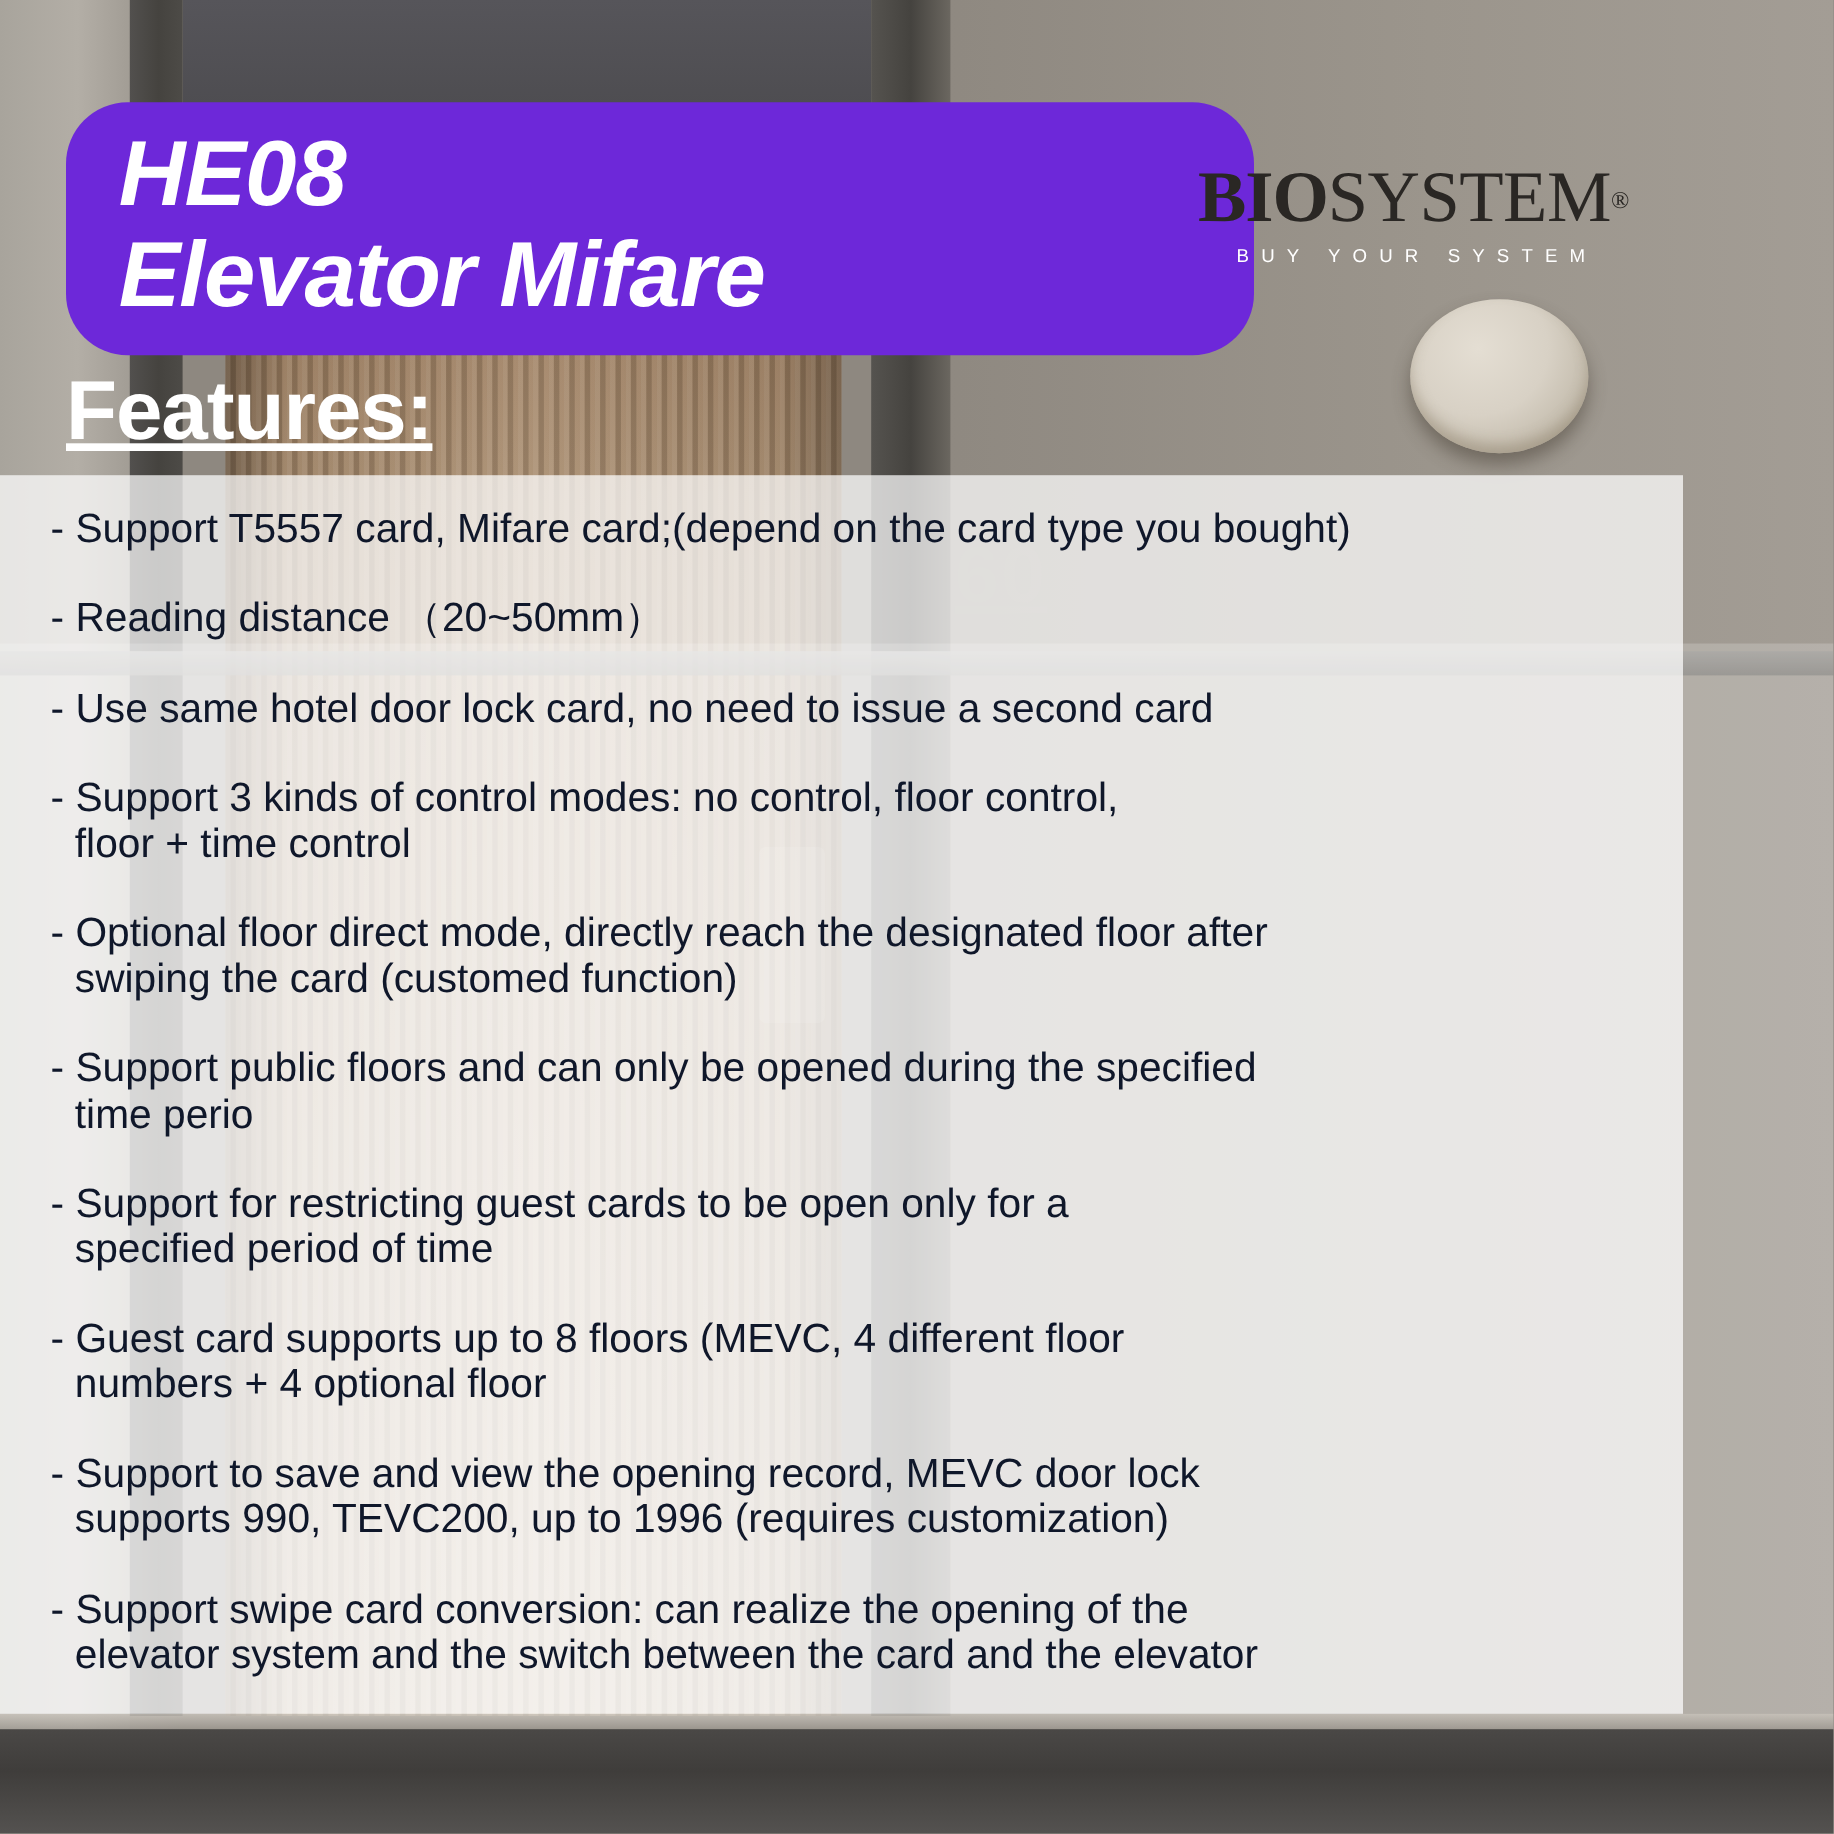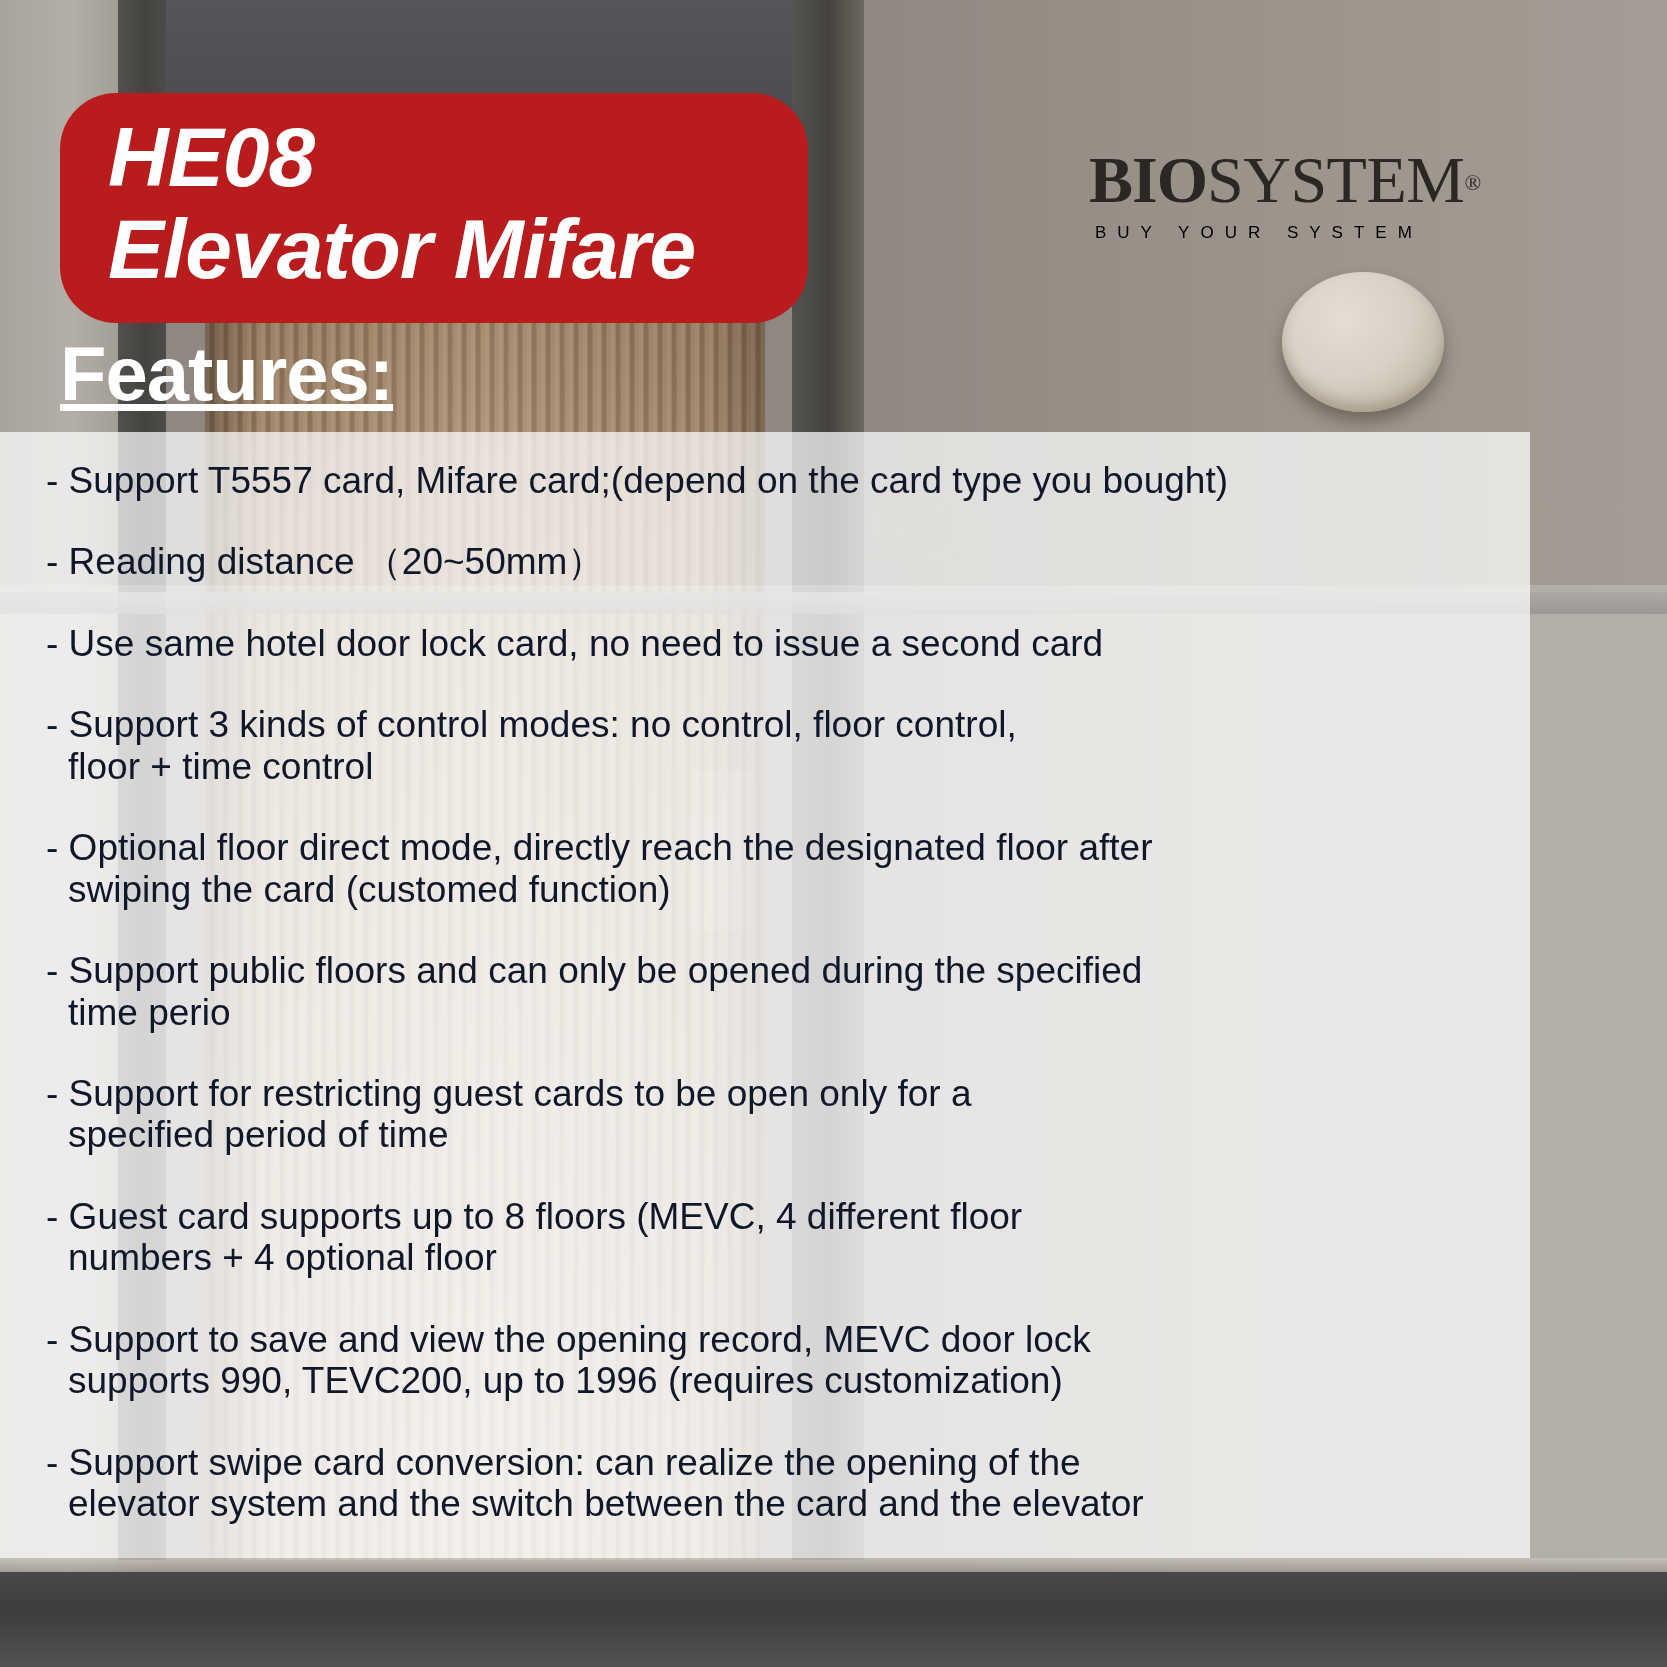--- a/index.html
+++ b/index.html
@@ -143,22 +143,22 @@
     left: 690px; top: 770px;
     width: 60px; height: 160px;
     background: rgba(255,255,255,0.10);
     border-radius: 6px;
   }
 
   
   .badge {
     position: absolute;
     left: 60px; top: 93px;
-    width: 748px; height: 230px;
-    background: #b91c1c;
+    width: 1080px; height: 230px;
+    background: #6d28d9;
     border-radius: 56px;
     z-index: 5;
   }
   .badge-line {
     position: absolute;
     left: 48px;
     color: #fff;
     font-style: italic;
     font-weight: bold;
     font-family: "Liberation Sans", sans-serif;
@@ -181,25 +181,26 @@
     font-size: 66px;
     line-height: 0.96;
     white-space: nowrap;
   }
   .logo-bio { font-weight: bold; letter-spacing: -1px; }
   .logo-system { font-weight: normal; letter-spacing: -0.5px; }
   .logo-reg { font-size: 22px; vertical-align: 12px; font-weight: normal; }
   .logo-tag {
     font-family: "Liberation Sans", sans-serif;
     font-size: 17px;
-    color: #000000;
+    color: #ffffff;
     letter-spacing: 11px;
     margin-top: 12px;
     white-space: nowrap;
     padding-left: 6px;
+    text-align: center;
   }
 
   
   .features-heading {
     position: absolute;
     left: 60px; top: 330px;
     z-index: 6;
     color: #fff;
     font-weight: bold;
     font-size: 76px;

